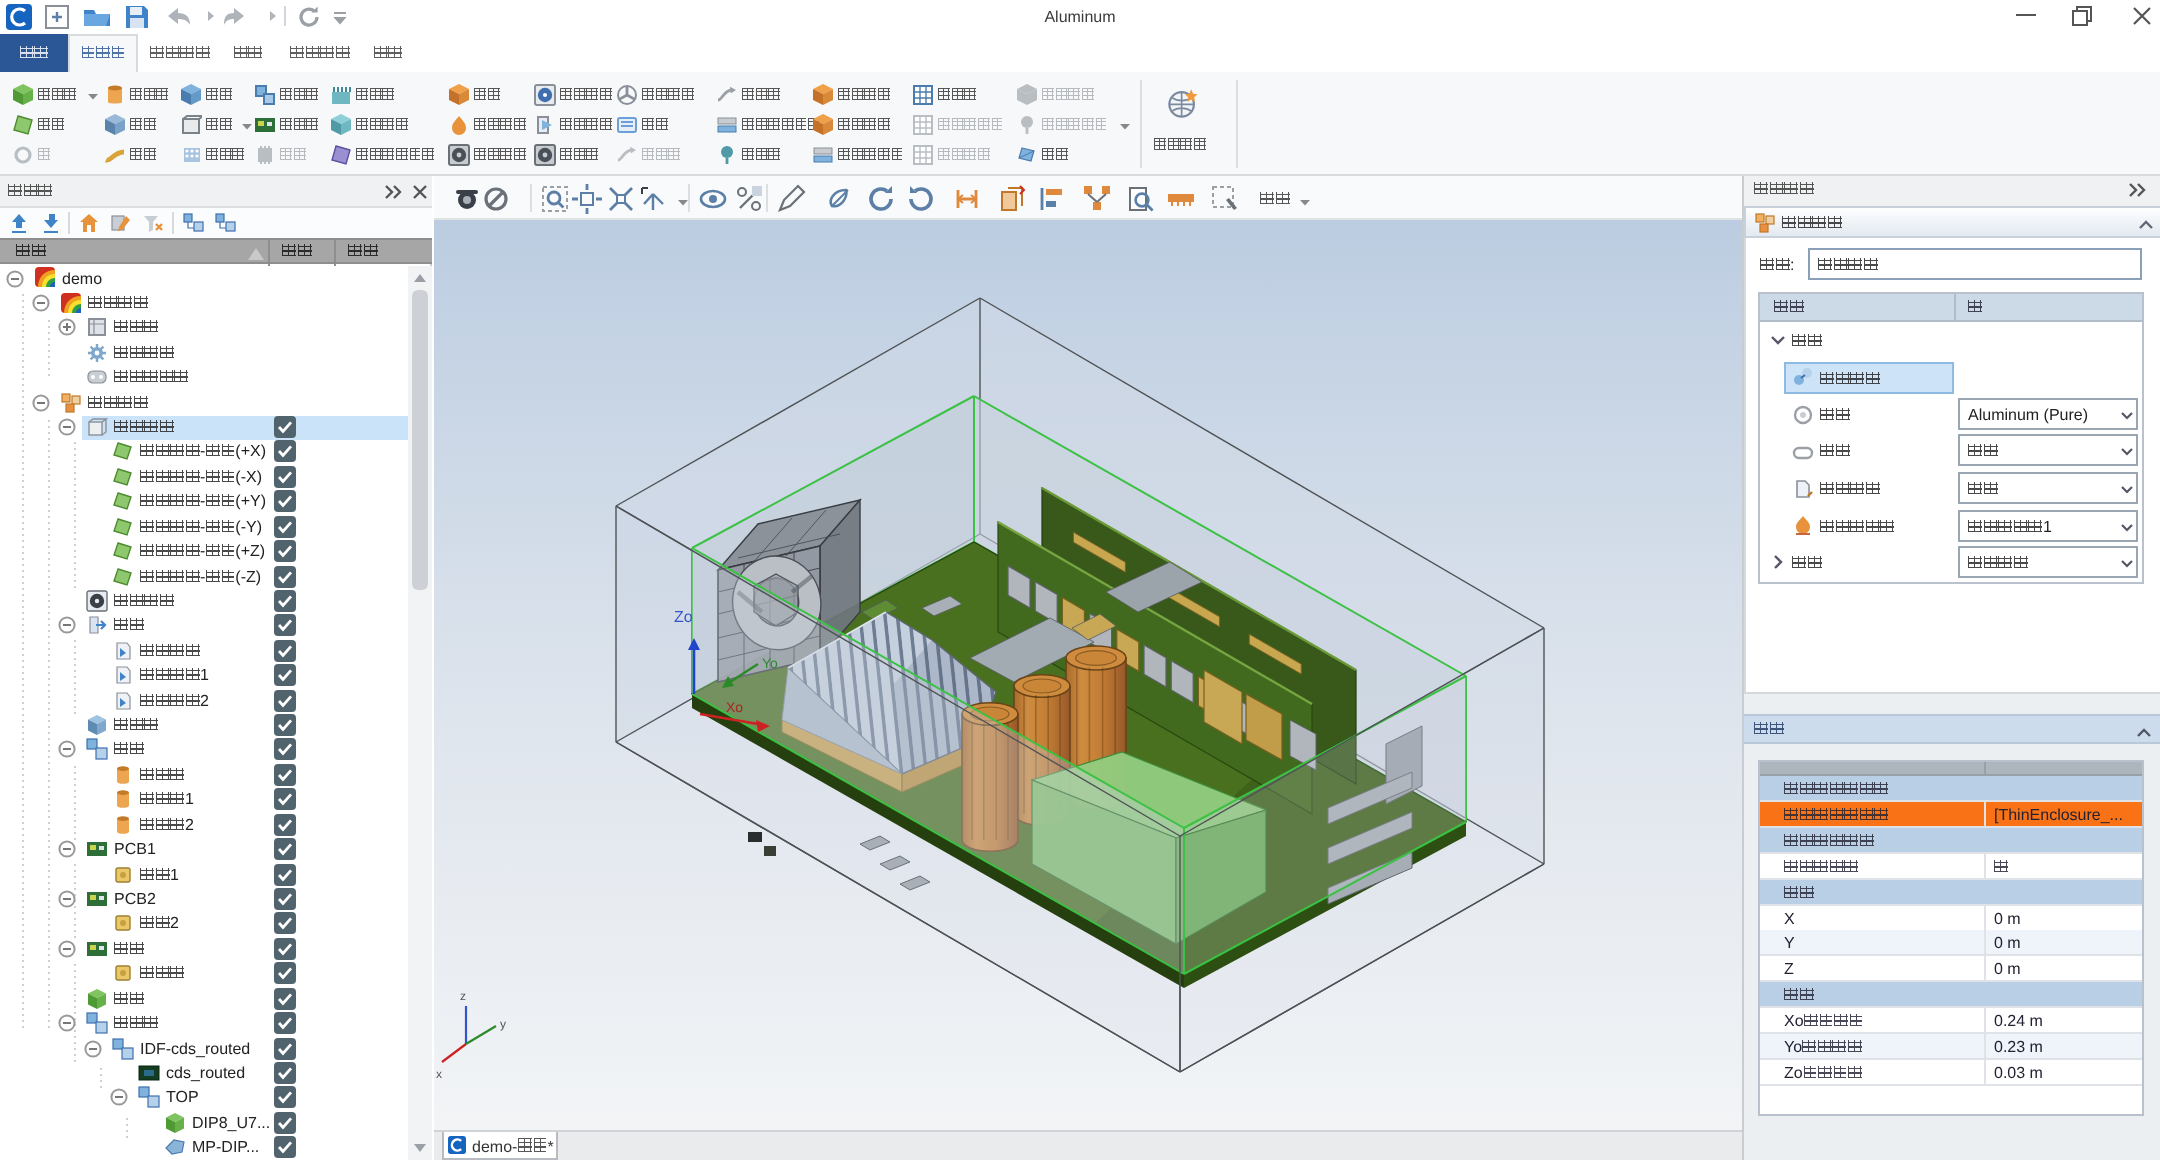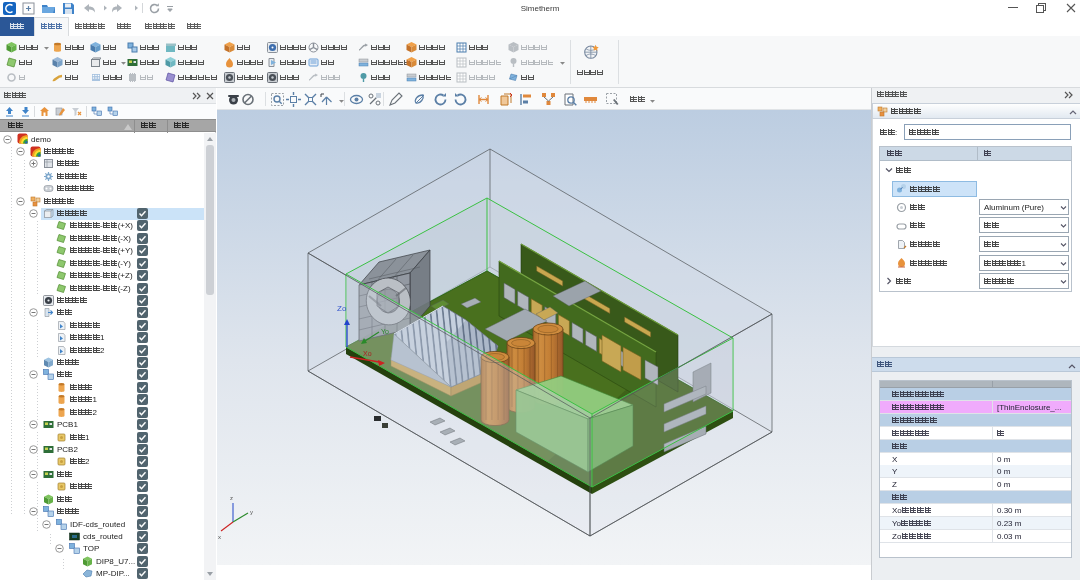--- a/index.html
+++ b/index.html
@@ -38,21 +38,21 @@
       <path d="M26 5l-3-2.5v5z" fill="#aeb4ba"></path>
     </svg>
 <div class="ab" style="left:142px;top:3px;width:1px;height:10px;background:#d4d7da"></div>
 <svg class="ab" style="left:148px;top:2px" width="13" height="13" viewBox="0 0 13 13">
       <path d="M10.5 6.5a4 4 0 1 1-1.4-3" stroke="#9aa0a6" stroke-width="1.6" fill="none"></path>
       <path d="M10.8 1.2v3h-3z" fill="#9aa0a6"></path>
     </svg>
 <svg class="ab" style="left:166px;top:5px" width="8" height="8" viewBox="0 0 8 8">
       <path d="M1 1.5h6M1.8 4l2.2 2.5L6.2 4z" stroke="#9aa0a6" fill="#9aa0a6" stroke-width="1"></path>
     </svg>
-<div class="ab" style="left:0;top:4px;width:1080px;text-align:center;font-size:8px;color:#3a3a3a">Simetherm</div>
+<div class="ab" style="left:0;top:4px;width:1080px;text-align:center;font-size:8px;color:#3a3a3a">Aluminum</div>
 <div class="ab" style="left:1008px;top:7px;width:10px;height:1.2px;background:#555"></div>
 <svg class="ab" style="left:1036px;top:3px" width="10" height="10" viewBox="0 0 10 10">
       <rect x="2.5" y="0.5" width="7" height="7" fill="#fff" stroke="#555"></rect>
       <rect x="0.5" y="2.5" width="7" height="7" fill="#fff" stroke="#555"></rect>
     </svg>
 <svg class="ab" style="left:1066px;top:3px" width="10" height="10" viewBox="0 0 10 10">
       <path d="M1 1l8 8M9 1l-8 8" stroke="#555" stroke-width="1.1"></path>
     </svg>
 </div>
 <div class="ab" style="left:0;top:17px;width:1080px;height:19px;background:#fff">
@@ -1110,20 +1110,29 @@
       <text x="146" y="246" font-size="7" fill="#aa2222" font-family="Liberation Sans">Xo</text>
       <g stroke-width="1.1">
         <line x1="16" y1="412" x2="16" y2="393" stroke="#3355cc"></line>
         <line x1="16" y1="412" x2="31" y2="403" stroke="#2a8a2a"></line>
         <line x1="16" y1="412" x2="4" y2="421" stroke="#cc2222"></line>
       </g>
       <text x="13" y="390" font-size="6" fill="#555" font-family="Liberation Sans">z</text>
       <text x="33" y="404" font-size="6" fill="#555" font-family="Liberation Sans">y</text>
       <text x="1" y="429" font-size="6" fill="#555" font-family="Liberation Sans">x</text>
     </svg>
+<div class="ab" style="left:0;top:477px;width:654px;height:15px;background:#e9ebed;border-top:1px solid #cfd3d7">
+      <div class="ab" style="left:4px;top:0;width:58px;height:14px;background:#fff;border:1px solid #b8bcc2;border-top:none">
+        <svg class="ab" style="left:2px;top:2px" width="9" height="9" viewBox="0 0 13 13">
+          <rect width="13" height="13" rx="2" fill="#1565c0"></rect>
+          <path d="M9.5 3.5A4 4 0 1 0 9.5 9.5" stroke="#fff" stroke-width="1.8" fill="none"></path>
+        </svg>
+        <div class="ab" style="left:14px;top:2.5px;font-size:8px;color:#333">demo-<i class="c"></i><i class="c"></i>*</div>
+      </div>
+    </div>
 </div>
 <div class="ab" style="left:871px;top:88px;width:209px;height:492px;background:#eceff2;border-left:1px solid #c9ccd0">
 <div class="ab" style="left:0;top:0;width:209px;height:15px;background:#eff1f3">
       <div class="ab" style="left:5px;top:2px;color:#333"><i class="c"></i><i class="c"></i><i class="c"></i><i class="c"></i></div>
       <svg class="ab" style="left:192px;top:3px" width="10" height="8" viewBox="0 0 10 8">
         <path d="M1 1l3 3-3 3M5 1l3 3-3 3" stroke="#555" stroke-width="1.2" fill="none"></path>
       </svg>
     </div>
 <div class="ab" style="left:0;top:15px;width:209px;height:16px;background:linear-gradient(#fefefe,#e2e9f1);border:1px solid #c8d0da">
       <svg class="ab" style="left:4px;top:2px" width="11" height="11" viewBox="0 0 11 11">
@@ -1218,21 +1227,21 @@
         <path d="M1 5l3-3 3 3" stroke="#556" stroke-width="1.2" fill="none"></path>
       </svg>
     </div>
 <div class="ab" style="left:7px;top:292px;width:193px;height:178px;background:#fff;border:1px solid #b9c2cc">
 <div class="ab" style="left:0;top:0;width:191px;height:7px;background:#aeb6bd;border-bottom:1px solid #98a0a8">
         <div class="ab" style="left:112px;top:0;width:1px;height:7px;background:#98a0a8"></div>
       </div>
 <div class="ab" style="left:0;top:7px;width:191px;height:13px;background:#b9cfe5;border-bottom:1px solid #dfe3e8">
 <div class="ab" style="left:12px;top:2px;color:#223;white-space:nowrap"><i class="c"></i><i class="c"></i><i class="c"></i><i class="c"></i><i class="c"></i><i class="c"></i><i class="c"></i></div>
 </div>
-<div class="ab" style="left:0;top:20px;width:191px;height:13px;background:#f0abfc;border-bottom:1px solid #dfe3e8">
+<div class="ab" style="left:0;top:20px;width:191px;height:13px;background:#f97316;border-bottom:1px solid #dfe3e8">
 <div class="ab" style="left:12px;top:2px;color:#223;white-space:nowrap"><i class="c"></i><i class="c"></i><i class="c"></i><i class="c"></i><i class="c"></i><i class="c"></i><i class="c"></i></div>
 <div class="ab" style="left:112px;top:0;width:1px;height:13px;background:#dfe3e8"></div>
 <div class="ab" style="left:117px;top:2px;color:#223;white-space:nowrap">[ThinEnclosure_...</div>
 </div>
 <div class="ab" style="left:0;top:33px;width:191px;height:13px;background:#b9cfe5;border-bottom:1px solid #dfe3e8">
 <div class="ab" style="left:12px;top:2px;color:#223;white-space:nowrap"><i class="c"></i><i class="c"></i><i class="c"></i><i class="c"></i><i class="c"></i><i class="c"></i></div>
 </div>
 <div class="ab" style="left:0;top:46px;width:191px;height:13px;background:#fff;border-bottom:1px solid #dfe3e8">
 <div class="ab" style="left:12px;top:2px;color:#223;white-space:nowrap"><i class="c"></i><i class="c"></i><i class="c"></i><i class="c"></i><i class="c"></i></div>
 <div class="ab" style="left:112px;top:0;width:1px;height:13px;background:#dfe3e8"></div>
@@ -1255,21 +1264,21 @@
 <div class="ab" style="left:12px;top:2px;color:#223;white-space:nowrap">Z</div>
 <div class="ab" style="left:112px;top:0;width:1px;height:13px;background:#dfe3e8"></div>
 <div class="ab" style="left:117px;top:2px;color:#223;white-space:nowrap">0 m</div>
 </div>
 <div class="ab" style="left:0;top:110px;width:191px;height:13px;background:#b9cfe5;border-bottom:1px solid #dfe3e8">
 <div class="ab" style="left:12px;top:2px;color:#223;white-space:nowrap"><i class="c"></i><i class="c"></i></div>
 </div>
 <div class="ab" style="left:0;top:123px;width:191px;height:13px;background:#fff;border-bottom:1px solid #dfe3e8">
 <div class="ab" style="left:12px;top:2px;color:#223;white-space:nowrap">Xo<i class="c"></i><i class="c"></i><i class="c"></i><i class="c"></i></div>
 <div class="ab" style="left:112px;top:0;width:1px;height:13px;background:#dfe3e8"></div>
-<div class="ab" style="left:117px;top:2px;color:#223;white-space:nowrap">0.30 m</div>
+<div class="ab" style="left:117px;top:2px;color:#223;white-space:nowrap">0.24 m</div>
 </div>
 <div class="ab" style="left:0;top:136px;width:191px;height:13px;background:#eef4fa;border-bottom:1px solid #dfe3e8">
 <div class="ab" style="left:12px;top:2px;color:#223;white-space:nowrap">Yo<i class="c"></i><i class="c"></i><i class="c"></i><i class="c"></i></div>
 <div class="ab" style="left:112px;top:0;width:1px;height:13px;background:#dfe3e8"></div>
 <div class="ab" style="left:117px;top:2px;color:#223;white-space:nowrap">0.23 m</div>
 </div>
 <div class="ab" style="left:0;top:149px;width:191px;height:13px;background:#fff;border-bottom:1px solid #dfe3e8">
 <div class="ab" style="left:12px;top:2px;color:#223;white-space:nowrap">Zo<i class="c"></i><i class="c"></i><i class="c"></i><i class="c"></i></div>
 <div class="ab" style="left:112px;top:0;width:1px;height:13px;background:#dfe3e8"></div>
 <div class="ab" style="left:117px;top:2px;color:#223;white-space:nowrap">0.03 m</div>

